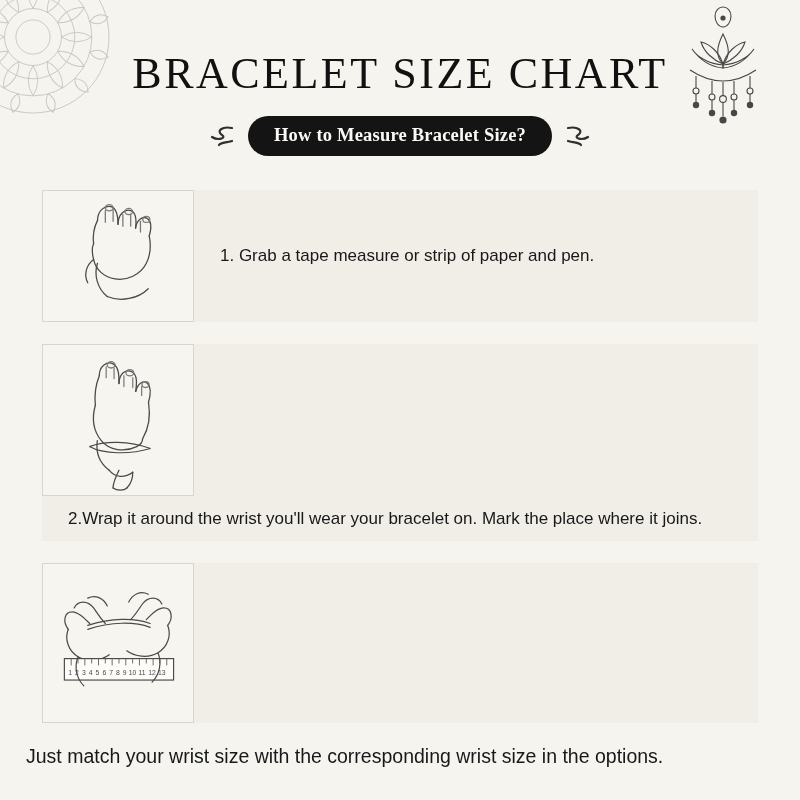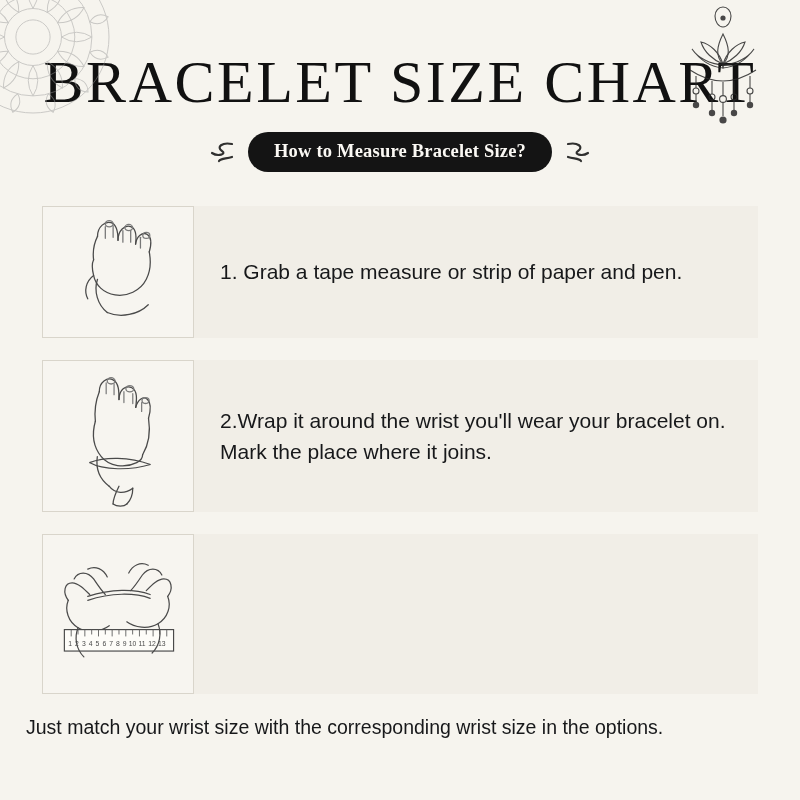--- a/index.html
+++ b/index.html
@@ -35,21 +35,21 @@
     width: 110px;
     height: 150px;
     opacity: .85;
     pointer-events: none;
   }
 
   
   .title {
     text-align: center;
     font-family: "Liberation Serif", serif;
-    font-size: 60px;
+    font-size: 44px;
     letter-spacing: 2.5px;
     font-weight: 400;
     color: #111;
     margin: 52px 0 0 0;
     line-height: 1;
   }
 
   .subtitle-row {
     display: flex;
     align-items: center;
@@ -100,27 +100,27 @@
     justify-content: center;
   }
 
   .step-img svg { display: block; }
 
   .step-text {
     flex: 1;
     display: flex;
     align-items: center;
     padding: 10px 20px 10px 26px;
-    font-size: 21px;
+    font-size: 17px;
     line-height: 1.48;
     color: #17181a;
   }
 
   .step-1 { min-height: 132px; }
-  .step-2 { min-height: 152px; }
+  .step-2 { min-height: 152px; flex-direction: column; }
   .step-3 { min-height: 160px; }
 
   .footer {
     font-size: 19.5px;
     color: #17181a;
     margin-top: 6px;
     padding: 0 26px;
   }
 </style>
 </head>

